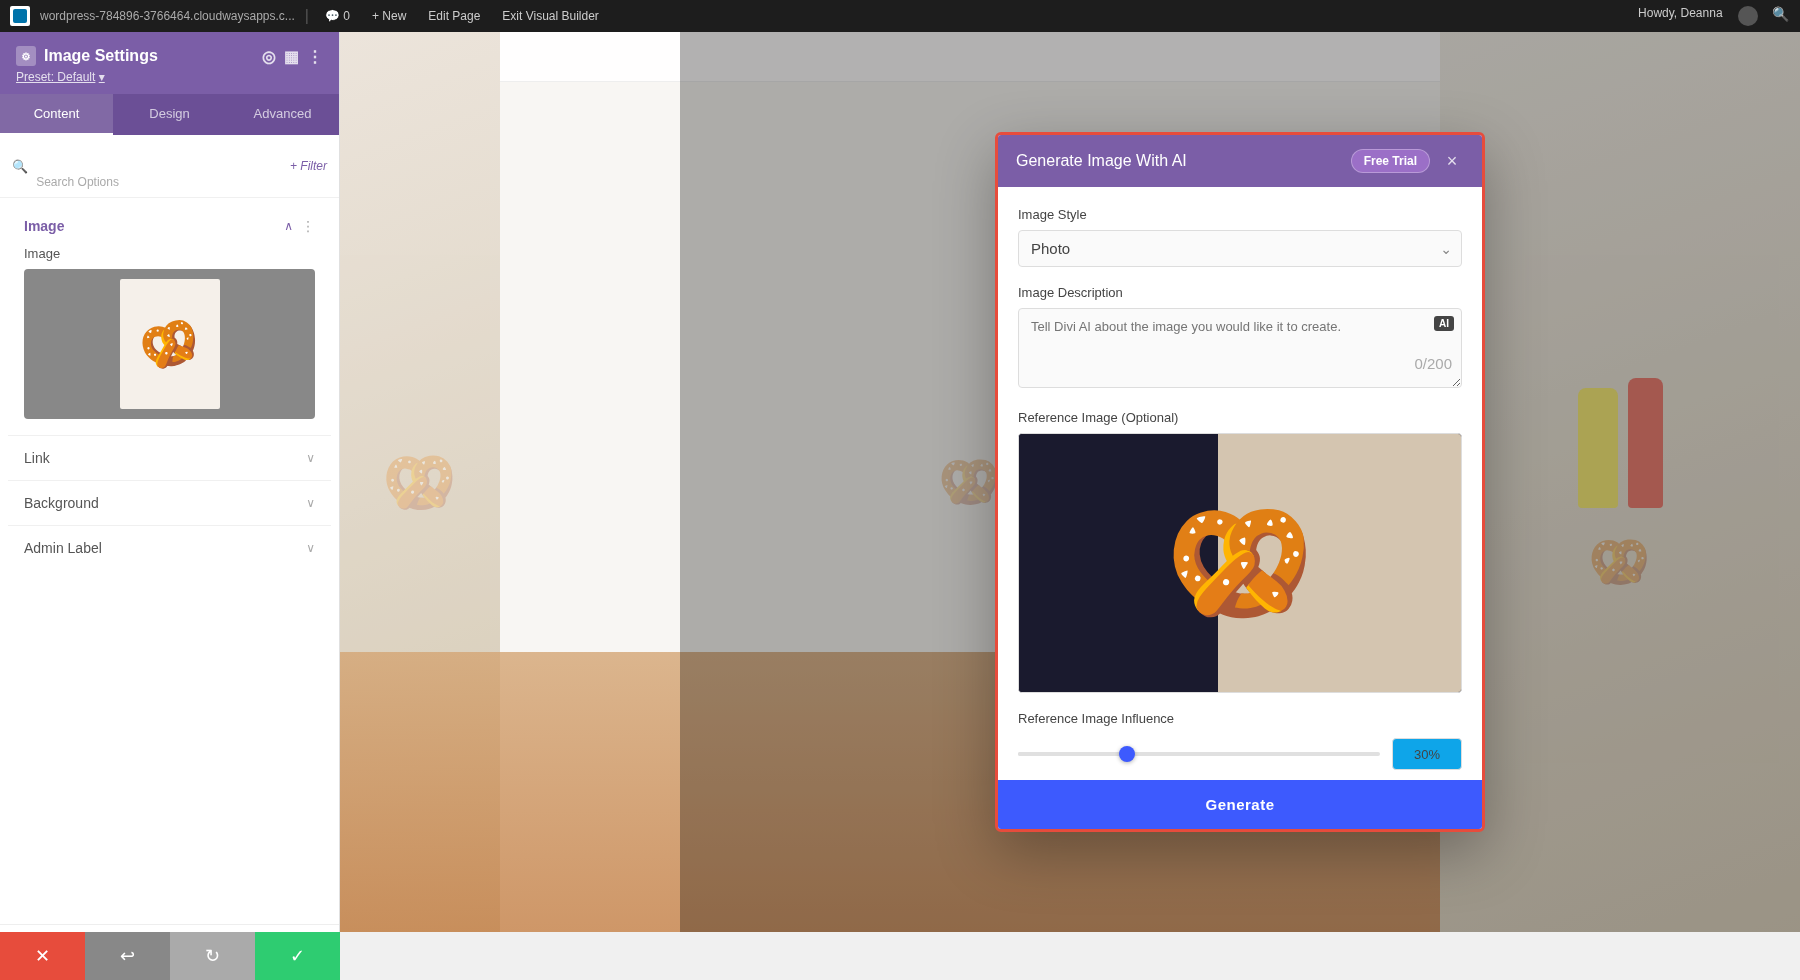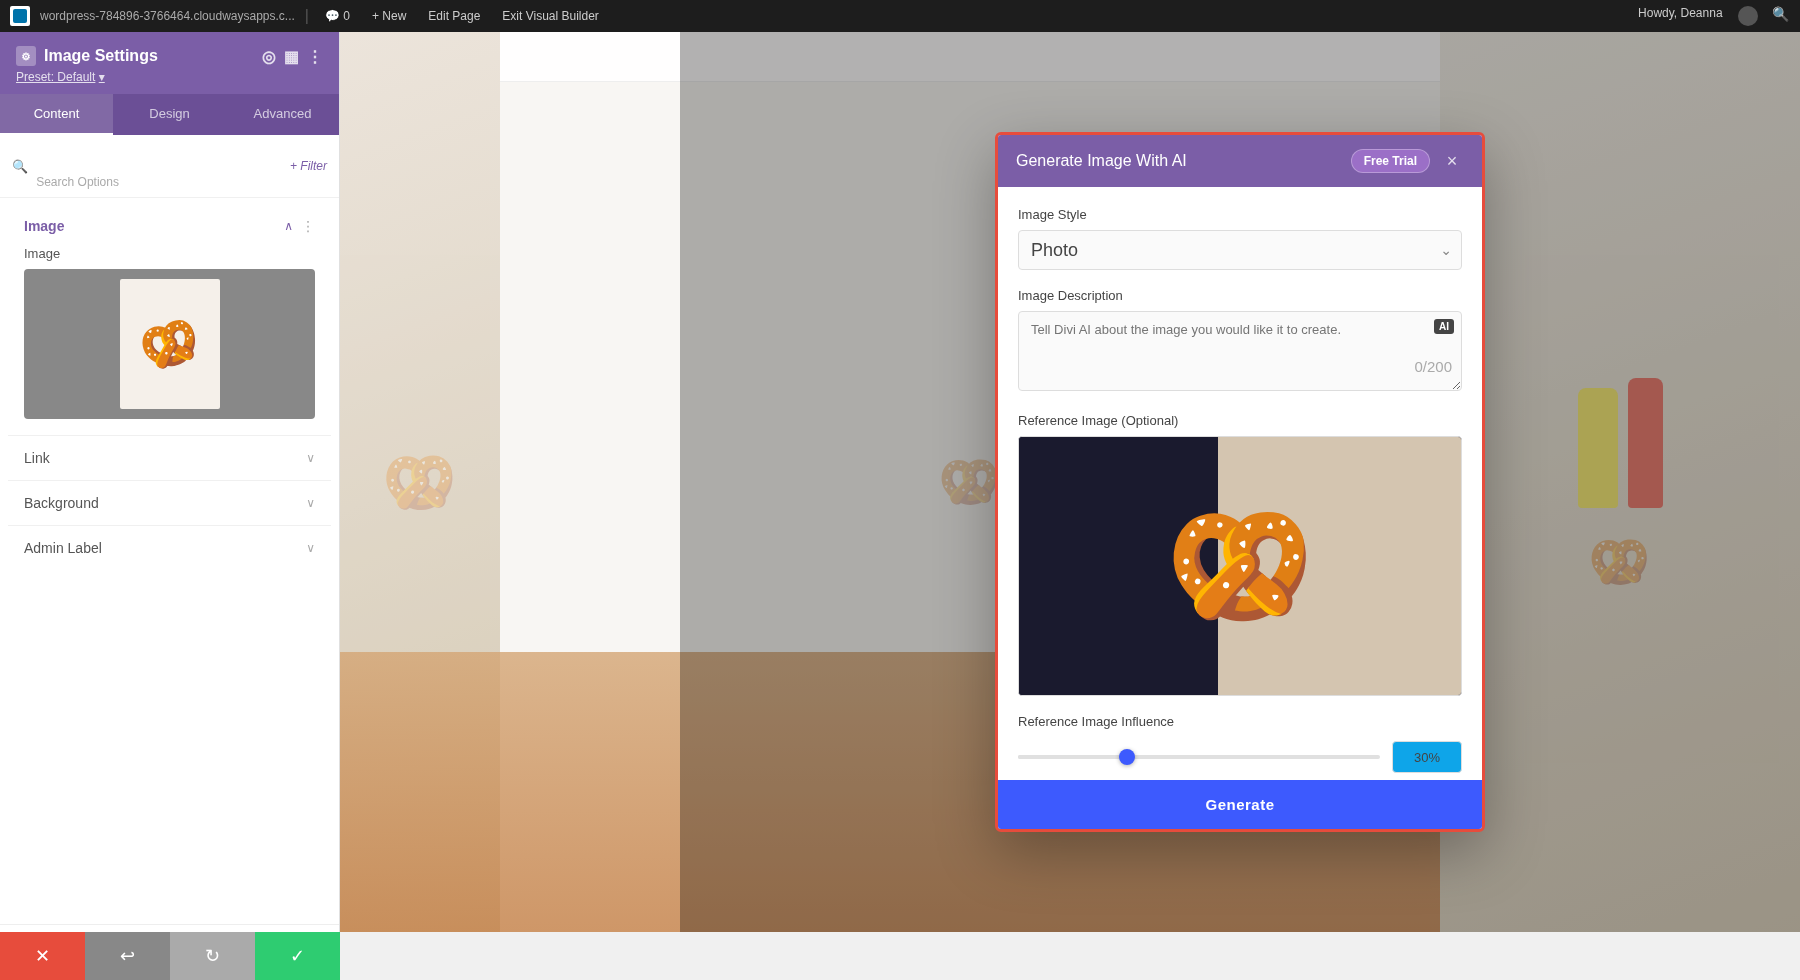--- a/index.html
+++ b/index.html
@@ -165,21 +165,21 @@
     .modal-close {
       color: rgba(255,255,255,0.8); font-size: 18px; cursor: pointer;
       width: 24px; height: 24px; display: flex; align-items: center; justify-content: center;
     }
 
     
     .modal-body { padding: 20px; overflow-y: auto; flex: 1; }
     .field-label { font-size: 13px; color: #444; font-weight: 500; margin-bottom: 8px; }
     .field-select {
       width: 100%; padding: 9px 12px; border: 1px solid #ddd; border-radius: 4px;
-      font-size: 18px; color: #444; background: #fafafa; appearance: none;
+      font-size: 15px; color: #444; background: #fafafa; appearance: none;
       cursor: pointer; outline: none;
     }
     .select-wrapper { position: relative; margin-bottom: 18px; }
     .select-wrapper::after {
       content: '⌄'; position: absolute; right: 10px; top: 50%;
       transform: translateY(-50%); color: #888; pointer-events: none; font-size: 14px;
     }
 
     .textarea-wrapper { position: relative; margin-bottom: 18px; }
     .field-textarea {

